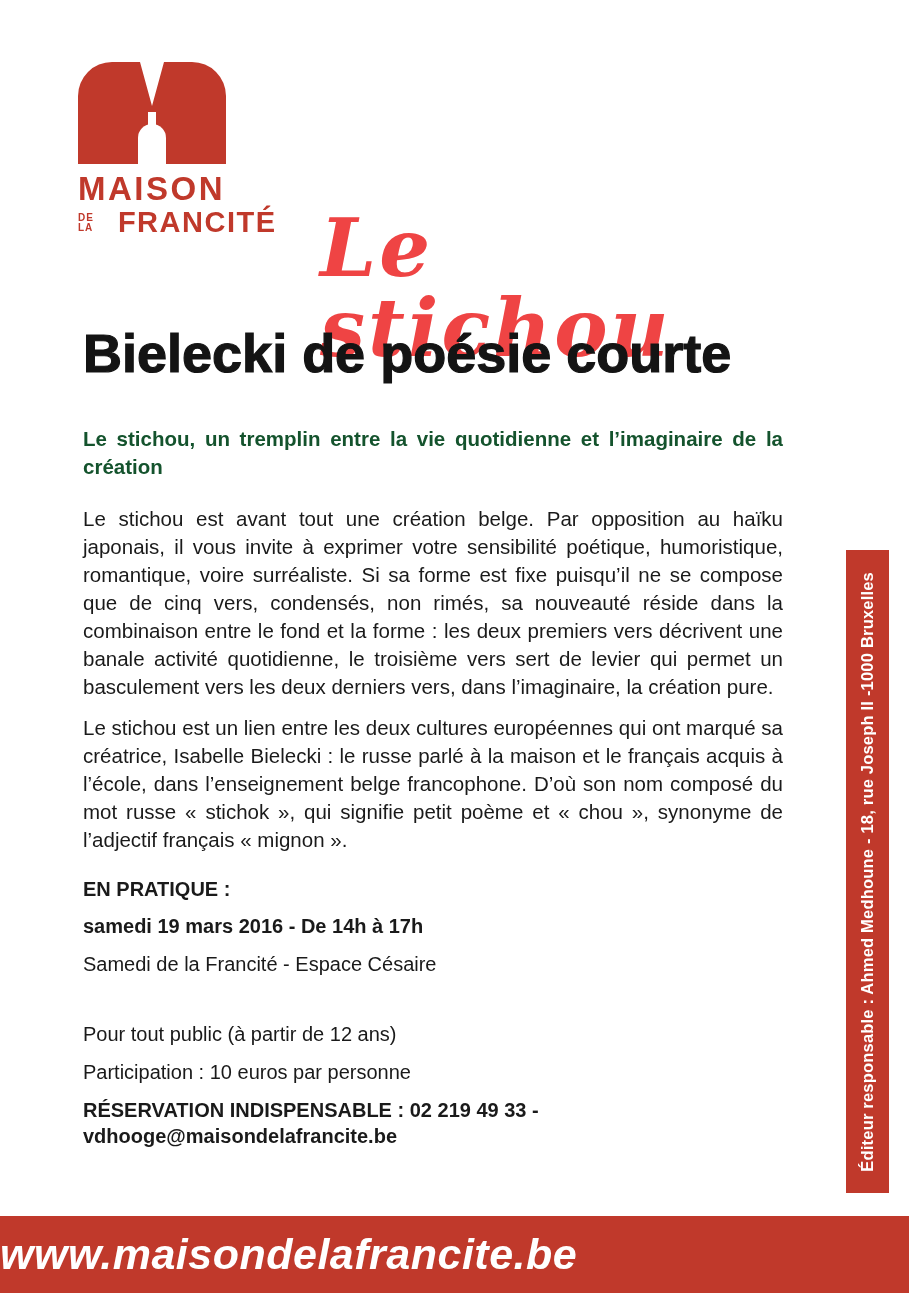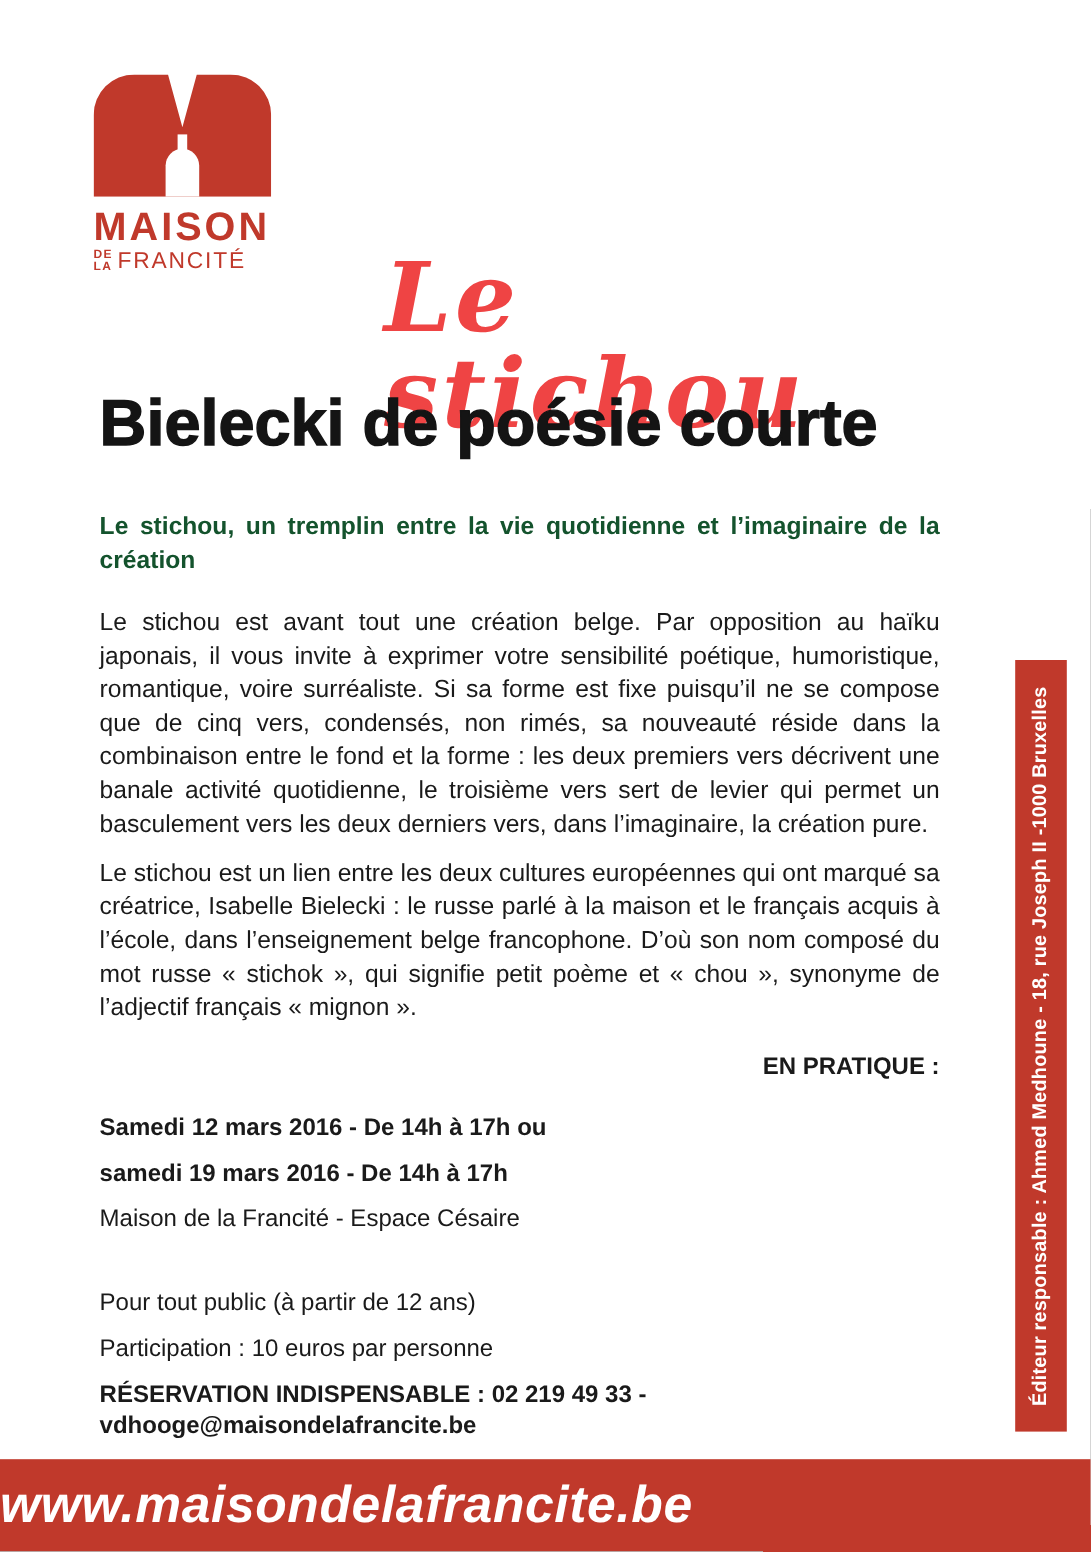--- a/index.html
+++ b/index.html
@@ -13,24 +13,24 @@
     color:#1a1a1a;
   }
 
   
   .logo{position:absolute;left:78px;top:62px;width:160px;}
   .logo svg{display:block;}
   .logo-maison{
     color:#c0392b;font-weight:bold;font-size:33px;
     letter-spacing:2.5px;margin-top:8px;line-height:1;
   }
-  .logo-sub{display:flex;align-items:flex-start;margin-top:3px;color:#c0392b;}
+  .logo-sub{display:flex;align-items:center;margin-top:3px;color:#c0392b;}
   .logo-dela{display:flex;flex-direction:column;font-size:10px;font-weight:bold;
     line-height:10px;margin-right:4px;letter-spacing:1px;}
-  .logo-francite{font-size:19px;font-weight:normal;letter-spacing:1.5px;line-height:1;}
+  .logo-francite{font-size:29px;font-weight:bold;letter-spacing:1.5px;line-height:1;margin-left:20px;}
 
   
   .event-title{
     position:absolute;left:320px;top:208px;width:470px;
     font-family:"DejaVu Serif", serif;
     font-style:italic;font-weight:bold;
     font-size:80px;line-height:1;
     color:#ef4444;
     letter-spacing:3px;
   }
@@ -41,21 +41,21 @@
     -webkit-text-stroke:1.2px #141414;
   }
 
   
   .column{position:absolute;left:83px;top:425px;width:700px;}
   .lead{
     font-weight:bold;font-size:20.5px;line-height:28px;
     text-align:justify;margin:0 0 24px 0;color:#14532d;
   }
   .body-par{font-size:20.5px;line-height:28px;text-align:justify;margin:0 0 13px 0;}
-  .pratique-heading{font-weight:bold;font-size:20px;margin-top:24px;text-align:right;}
+  .pratique-heading{font-weight:bold;font-size:20px;margin-top:24px;}
   .pline{font-size:20px;line-height:26px;margin-top:12px;}
   .pline.bold{font-weight:bold;}
   .pline.first{margin-top:26px;}
   .pline.gap{margin-top:44px;}
 
   
   .editor-strip{
     position:absolute;right:20px;top:550px;
     width:43px;height:643px;
     background:#c0392b;
@@ -106,23 +106,22 @@
 
   <div class="column">
     <p class="lead">Le stichou, un tremplin entre la vie quotidienne et l’imaginaire de la création</p>
 
     <p class="body-par">Le stichou est avant tout une création belge. Par opposition au haïku japonais, il vous invite à exprimer votre sensibilité poétique, humoristique, romantique, voire surréaliste. Si sa forme est fixe puisqu’il ne se compose que de cinq vers, condensés, non rimés, sa nouveauté réside dans la combinaison entre le fond et la forme : les deux premiers vers décrivent une banale activité quotidienne, le troisième vers sert de levier qui permet un basculement vers les deux derniers vers, dans l’imaginaire, la création pure.</p>
 
     <p class="body-par">Le stichou est un lien entre les deux cultures européennes qui ont marqué sa créatrice, Isabelle Bielecki : le russe parlé à la maison et le français acquis à l’école, dans l’enseignement belge francophone. D’où son nom composé du mot russe « stichok », qui signifie petit poème et « chou », synonyme de l’adjectif français « mignon ».</p>
 
     <div class="pratique-heading">EN PRATIQUE :</div>
 
-    <div class="pline bold first">Samedi 12 mars 2016 - De 14h à 17h  ou</div>
     <div class="pline bold">samedi 19 mars 2016 - De 14h à 17h</div>
-    <div class="pline">Maison de la Francité - Espace Césaire</div>
+    <div class="pline">Samedi de la Francité - Espace Césaire</div>
 
     <div class="pline gap">Pour tout public (à partir de 12 ans)</div>
     <div class="pline">Participation : 10 euros par personne</div>
     <div class="pline bold">RÉSERVATION INDISPENSABLE : 02 219 49 33  - vdhooge@maisondelafrancite.be</div>
   </div>
 
   <div class="editor-strip">
     <span class="editor-text">Éditeur responsable : Ahmed Medhoune - 18, rue Joseph II -1000 Bruxelles</span>
   </div>
 

